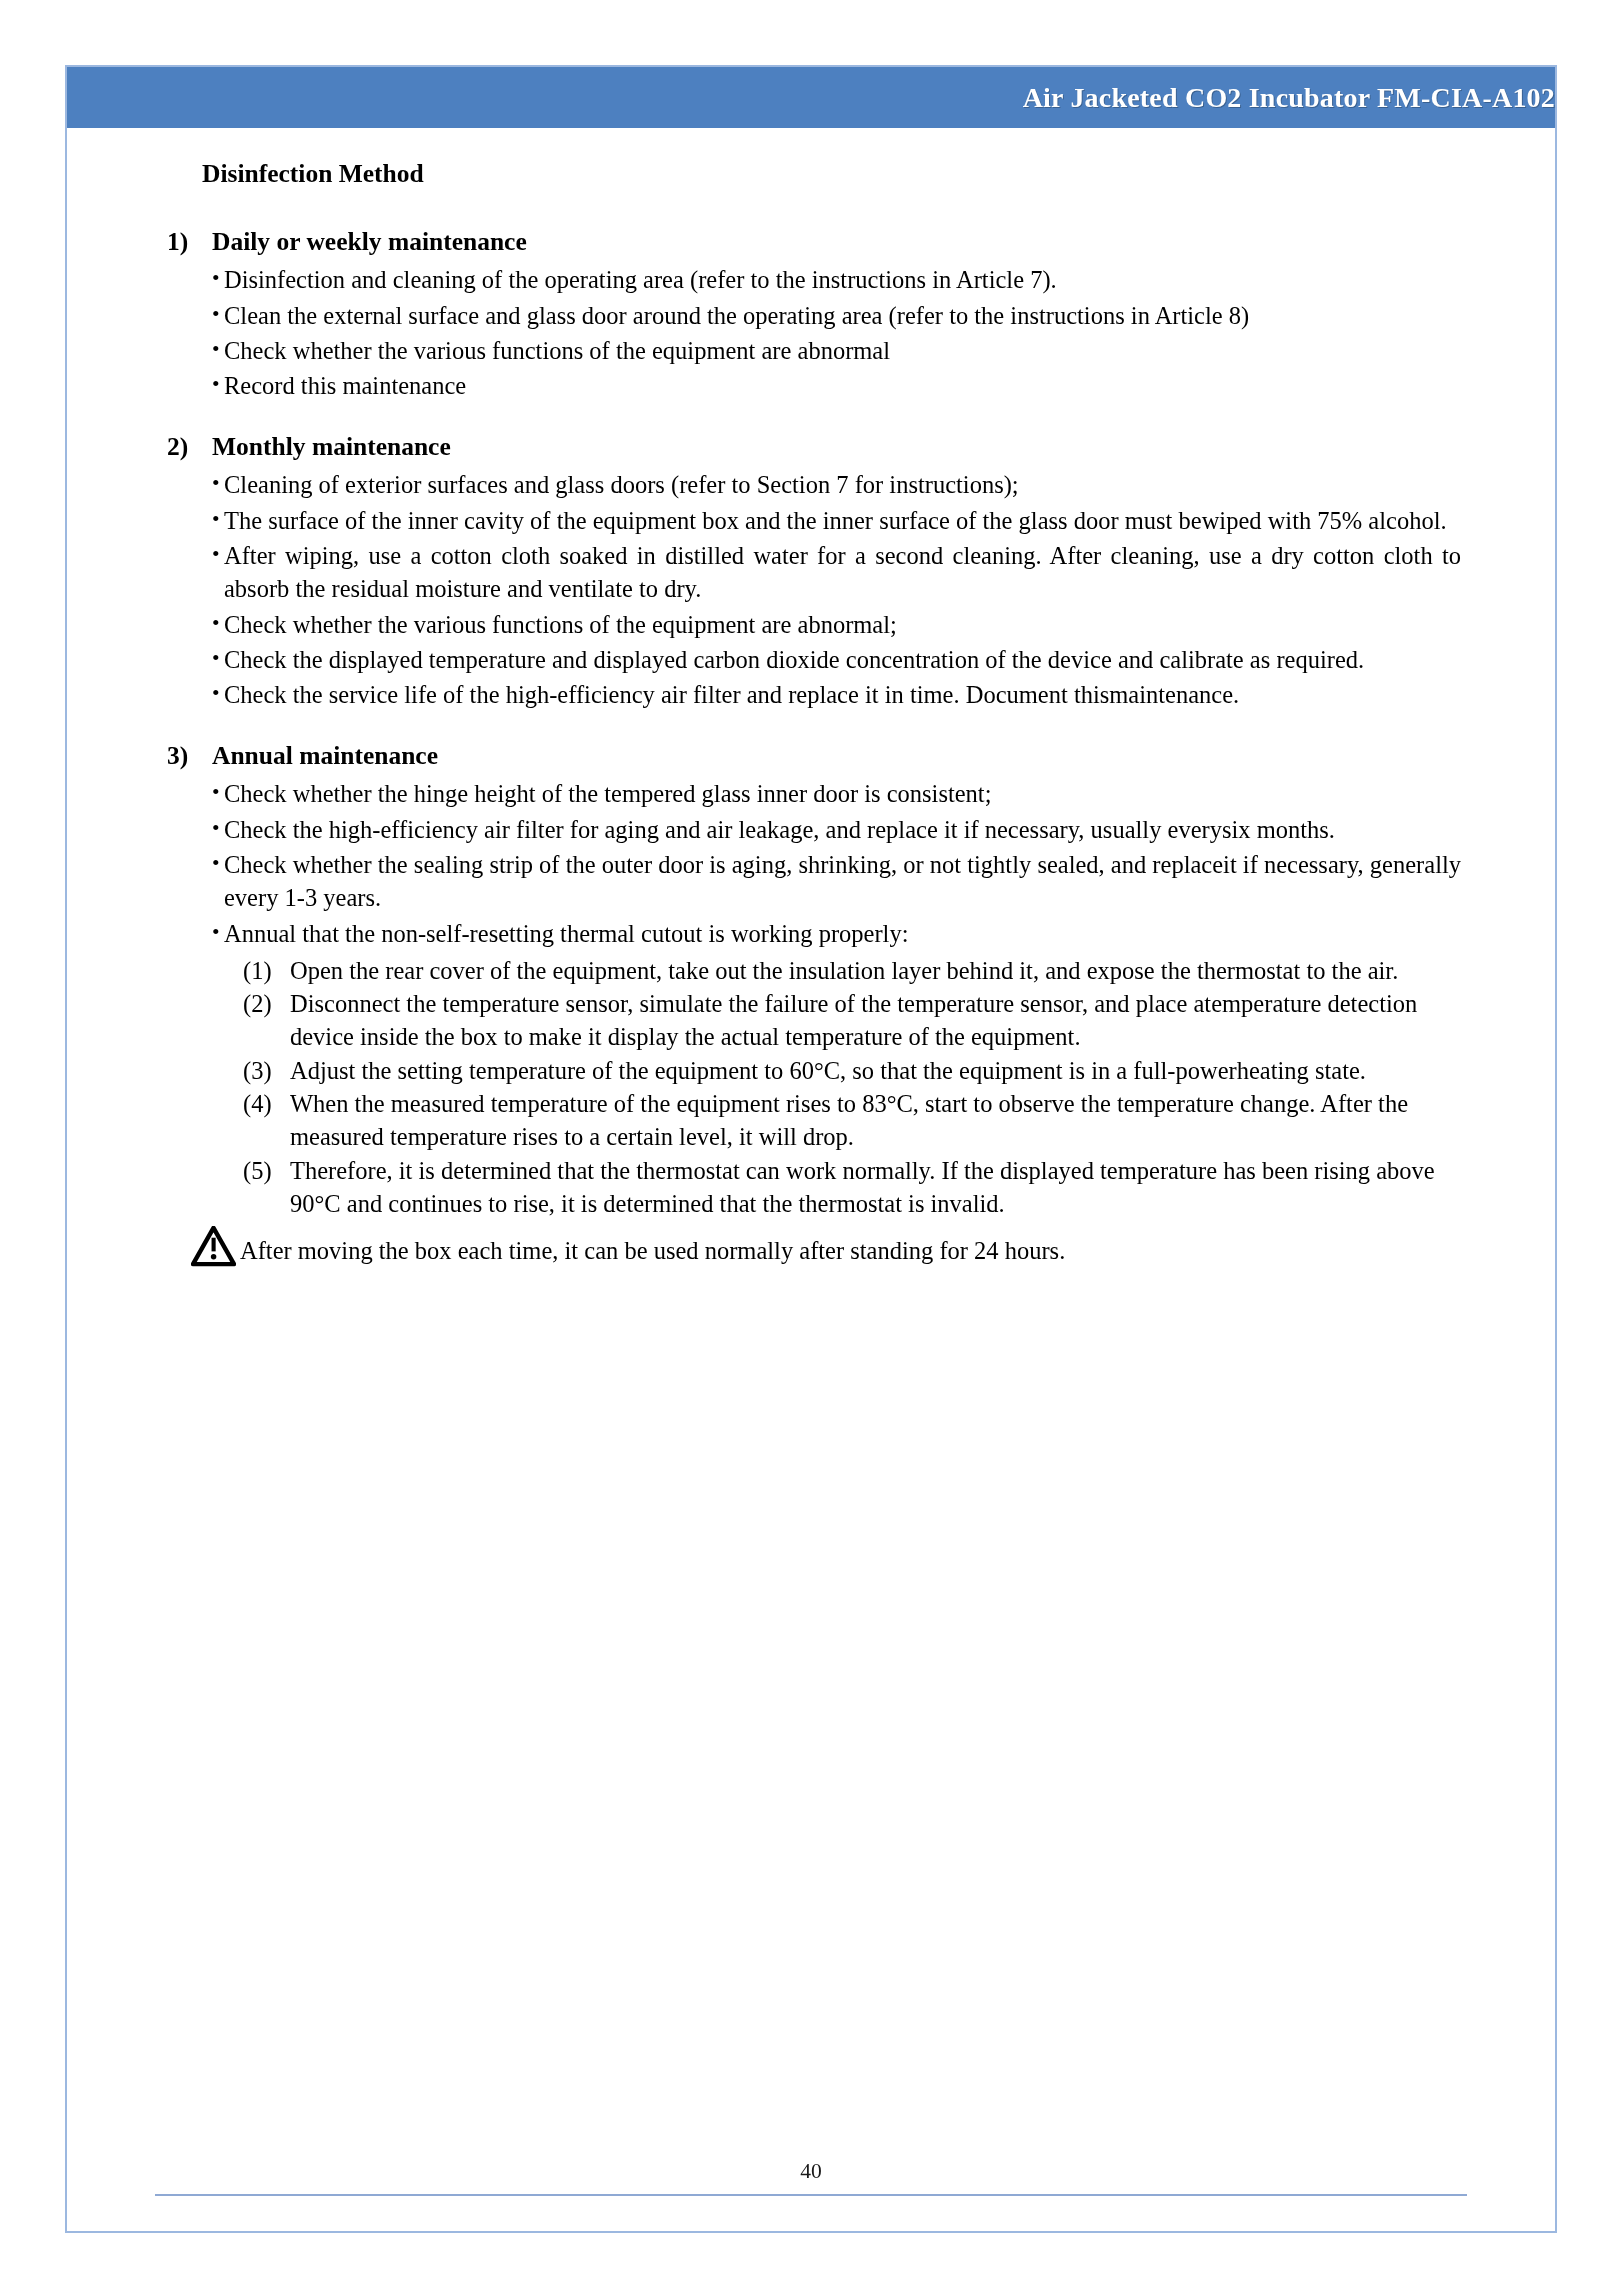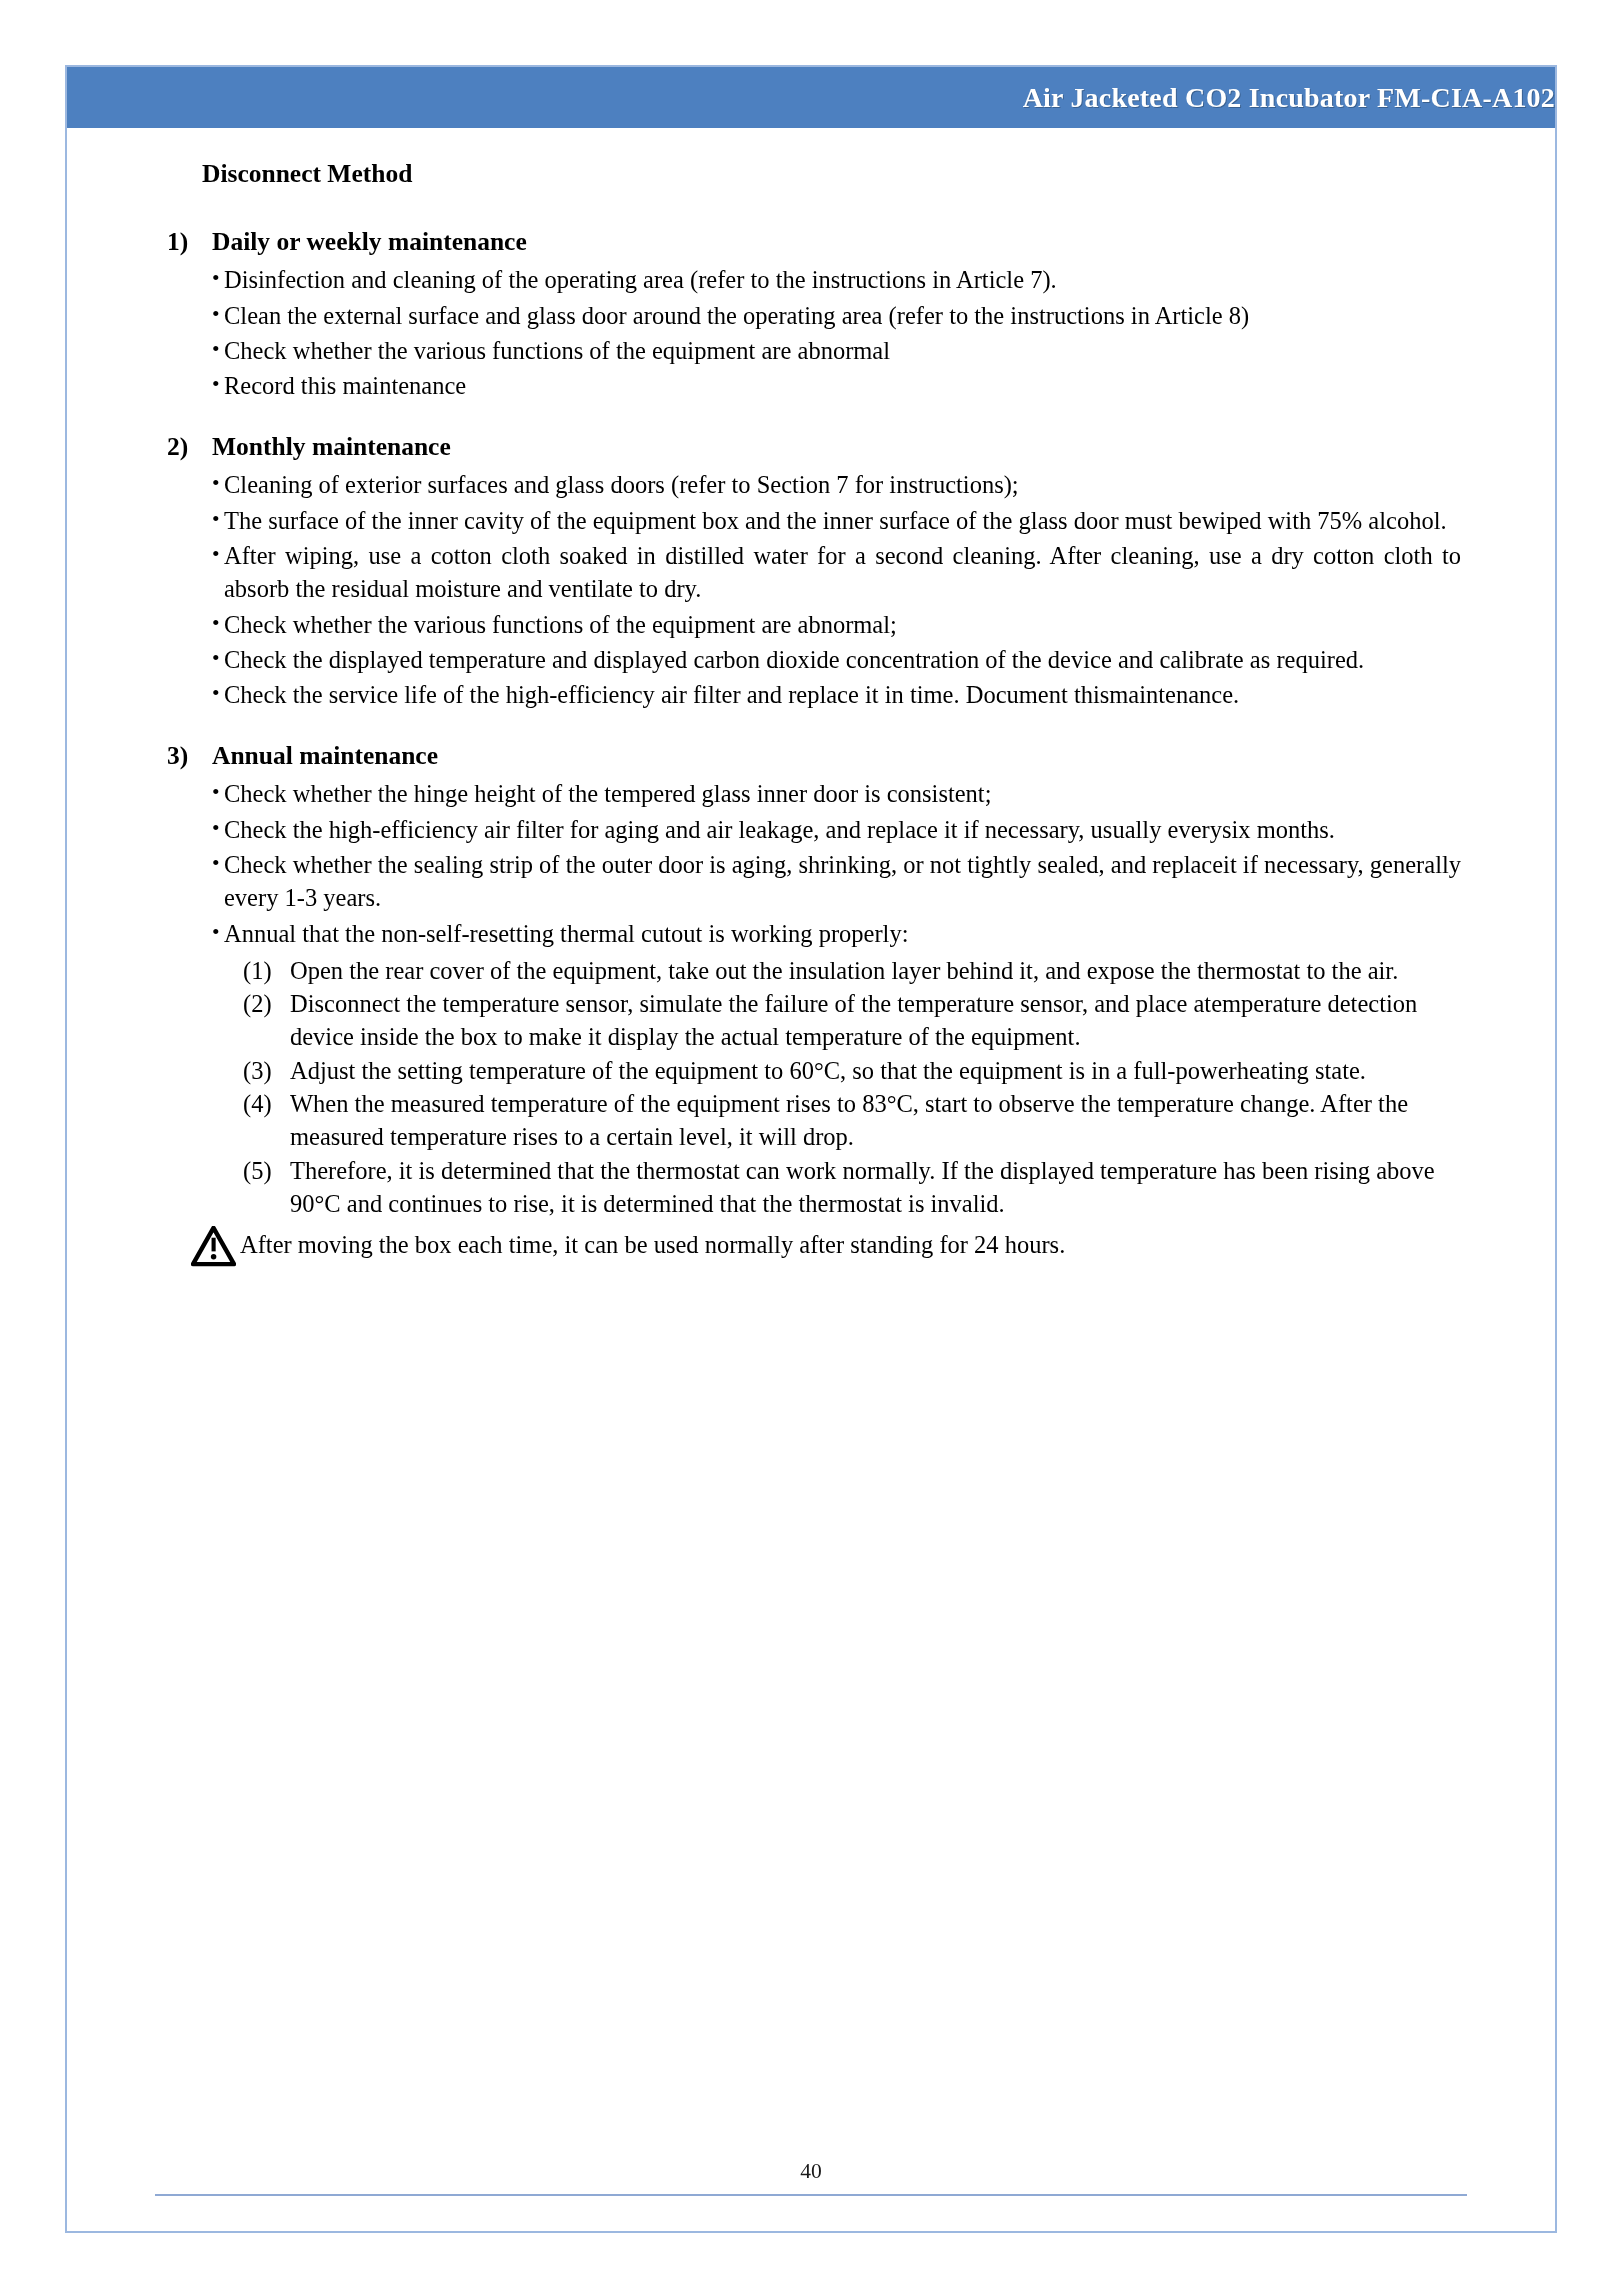--- a/index.html
+++ b/index.html
@@ -142,21 +142,21 @@
   }
   ol.parens > li .ptxt.nojust {
     text-align: left;
   }
 
   .notes {
     margin-top: 2px;
   }
   .note-row {
     display: flex;
-    align-items: center;
+    align-items: flex-end;
     margin-bottom: 2px;
   }
   .note-icon {
     flex: 0 0 73px;
     width: 73px;
     padding-left: 23.5px;
     box-sizing: border-box;
     padding-top: 3.9px;
   }
   .note-icon svg {
@@ -192,21 +192,21 @@
 
 <div class="page">
 
   <div class="header-bar">
     <div class="header-title">Air Jacketed CO2 Incubator FM-CIA-A102</div>
   </div>
 
   <div class="content">
     <div class="body-inner">
 
-      <div class="doc-heading">Disconnect Method</div>
+      <div class="doc-heading">Disinfection Method</div>
 
       <div class="section">
         <div class="section-title">
           <span class="num">1)</span>
           <span class="txt">Daily or weekly maintenance</span>
         </div>
         <ul class="bullets">
           <li>
             <span class="dot">•</span>
             <span class="btxt nojust">Disinfection and cleaning of the operating area (refer to the instructions in Article 7).</span>

